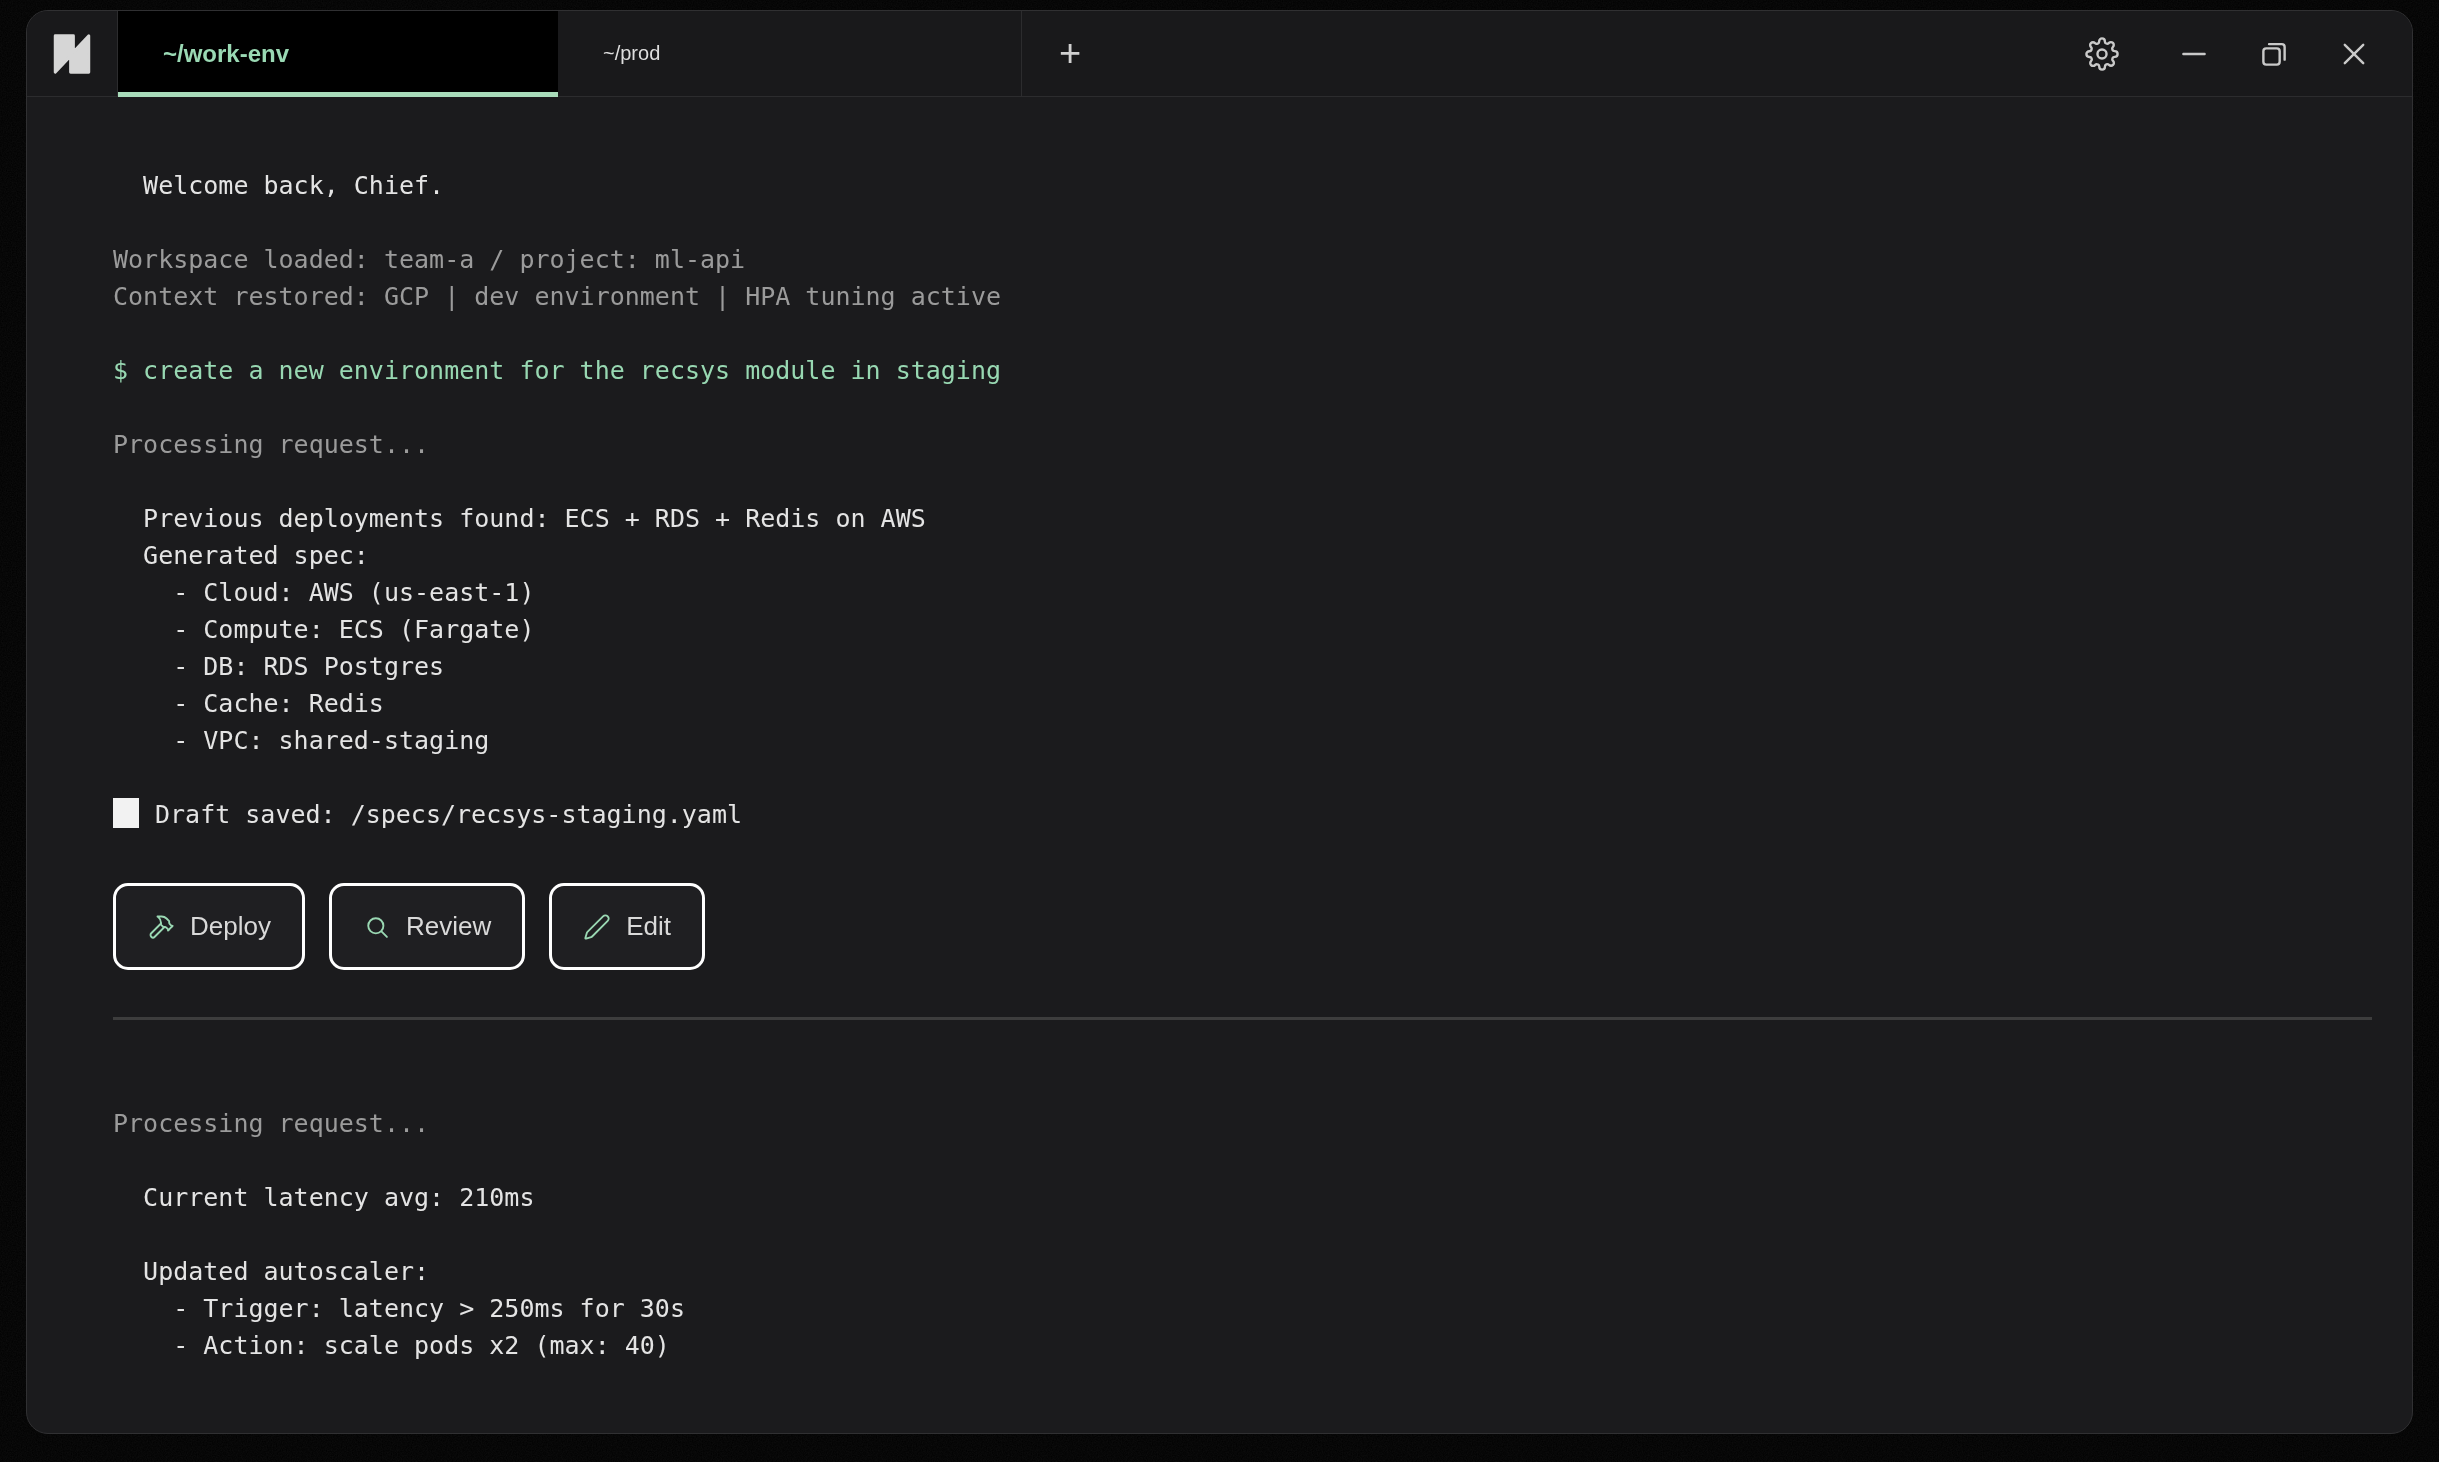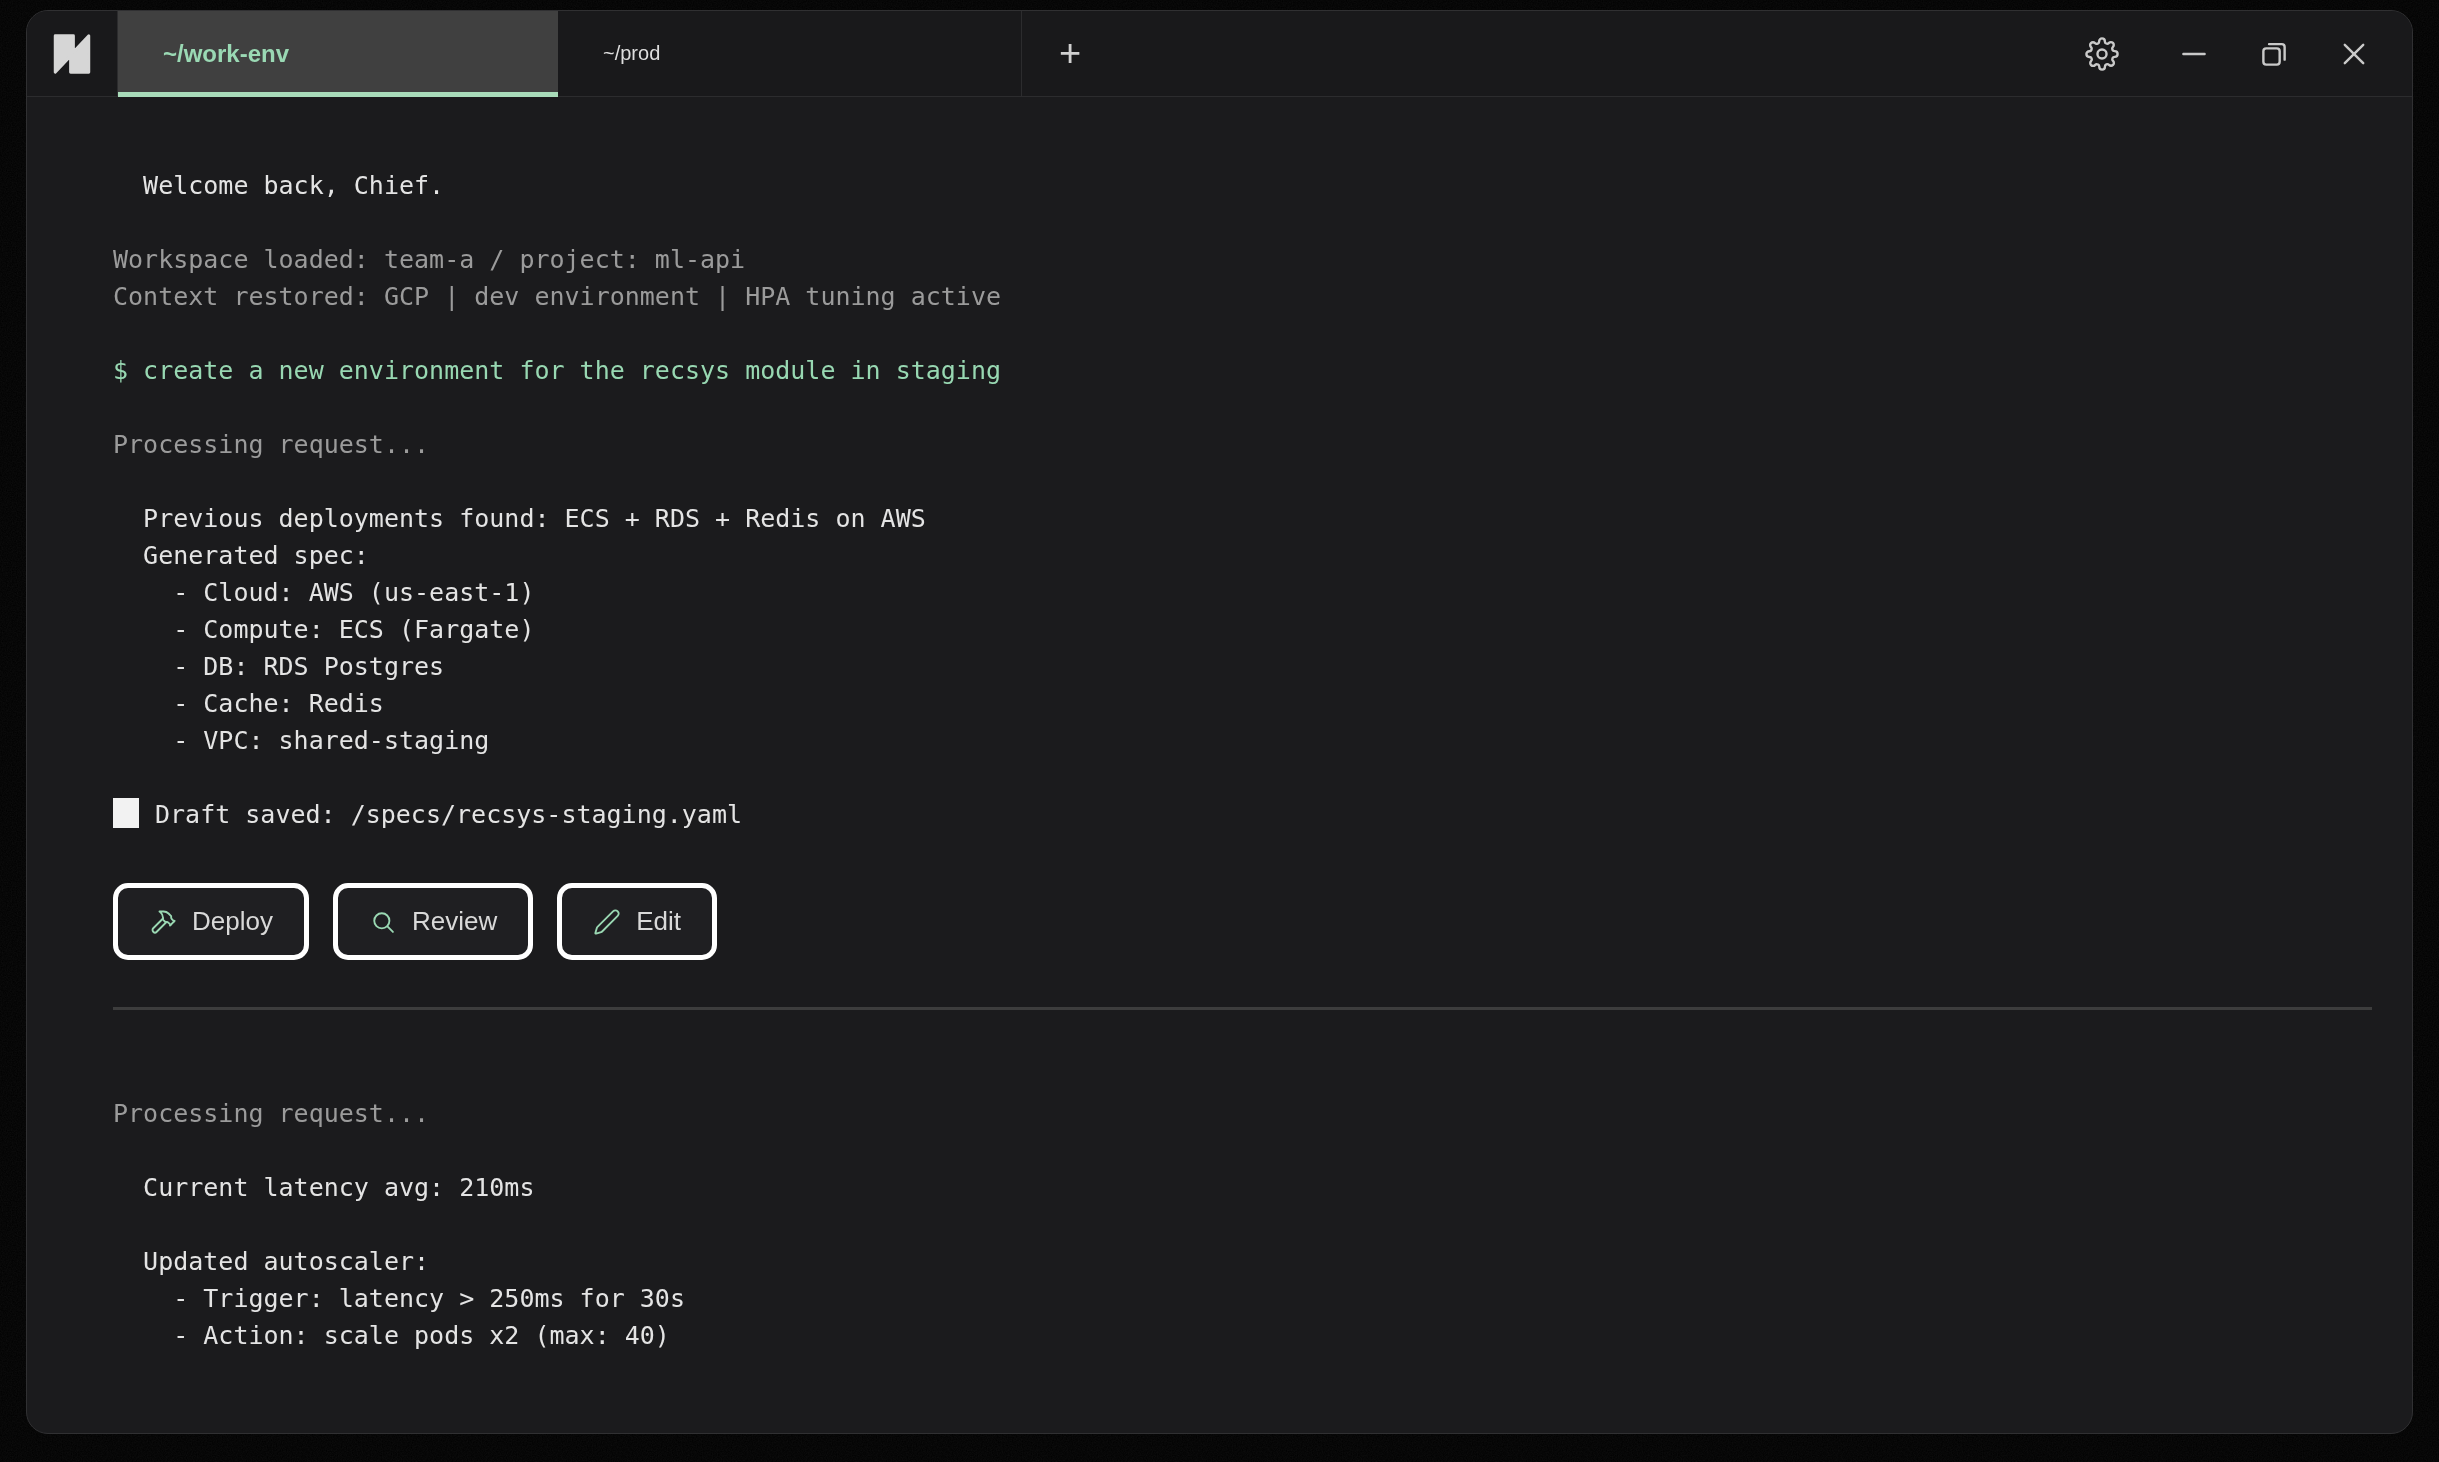--- a/index.html
+++ b/index.html
@@ -13,21 +13,21 @@
           overflow:hidden;box-sizing:border-box;}
 
   
   .tabbar{display:flex;align-items:stretch;height:85px;background:#19191b;
           border-bottom:1px solid #2c2c2e;}
   .logo-cell{width:90px;display:flex;align-items:center;justify-content:center;
              border-right:1px solid #2c2c2e;flex:none;}
   .tab{position:relative;display:flex;align-items:center;padding-left:45px;
        box-sizing:border-box;flex:none;cursor:default;
        font-family:"Liberation Sans", sans-serif;font-size:24px;font-weight:bold;}
-  .tab-work{width:440px;background:#404040;color:#9ad9b4;}
+  .tab-work{width:440px;background:#000000;color:#9ad9b4;}
   .tab-prod{width:464px;color:#dedede;font-weight:normal;border-right:1px solid #2c2c2e;
             font-size:20px;}
   .tab-underline{position:absolute;left:0;right:0;bottom:-1px;height:5px;background:#a9dcba;}
   .newtab{width:96px;display:flex;align-items:center;justify-content:center;flex:none;
           color:#d0d0d0;font-family:"Liberation Sans", sans-serif;font-size:38px;font-weight:200;}
   .tabbar-spacer{flex:1;}
   .win-controls{display:flex;align-items:center;gap:44px;padding-right:40px;flex:none;}
   .ctrl{width:36px;height:36px;display:flex;align-items:center;justify-content:center;cursor:default;}
   .ctrl svg{width:34px;height:34px;stroke:#c9c9c9;fill:none;stroke-width:1.7;
             stroke-linecap:round;stroke-linejoin:round;}
@@ -42,22 +42,22 @@
   .ind2{padding-left:2ch;}
   .ind4{padding-left:4ch;}
 
   .session1{padding:70px 40px 0 86px;}
   .session2{padding:48px 40px 0 86px;}
 
   .cursor-block{display:inline-block;width:26px;height:30px;background:#f2f2f2;
                 vertical-align:-5px;margin-right:16px;}
 
   .actions{display:flex;gap:24px;margin-top:50px;}
-  .action-btn{display:flex;align-items:center;gap:15px;height:65px;padding:1px 31px;
-              background:#1f1f22;border:5px solid #ffffff;border-radius:15px;
+  .action-btn{display:flex;align-items:center;gap:15px;height:65px;padding:8px 31px;
+              background:#1f1f22;border:3px solid #ffffff;border-radius:15px;
               font-family:"Liberation Sans", sans-serif;font-size:26px;color:#d9d9d9;
               cursor:pointer;}
   .action-btn svg{width:28px;height:28px;stroke:#9ad8b3;fill:none;stroke-width:1.6;
                   stroke-linecap:round;stroke-linejoin:round;}
 
   .divider{height:3px;background:#3d3d3d;margin-top:47px;}
 </style>
 </head>
 <body>
 

